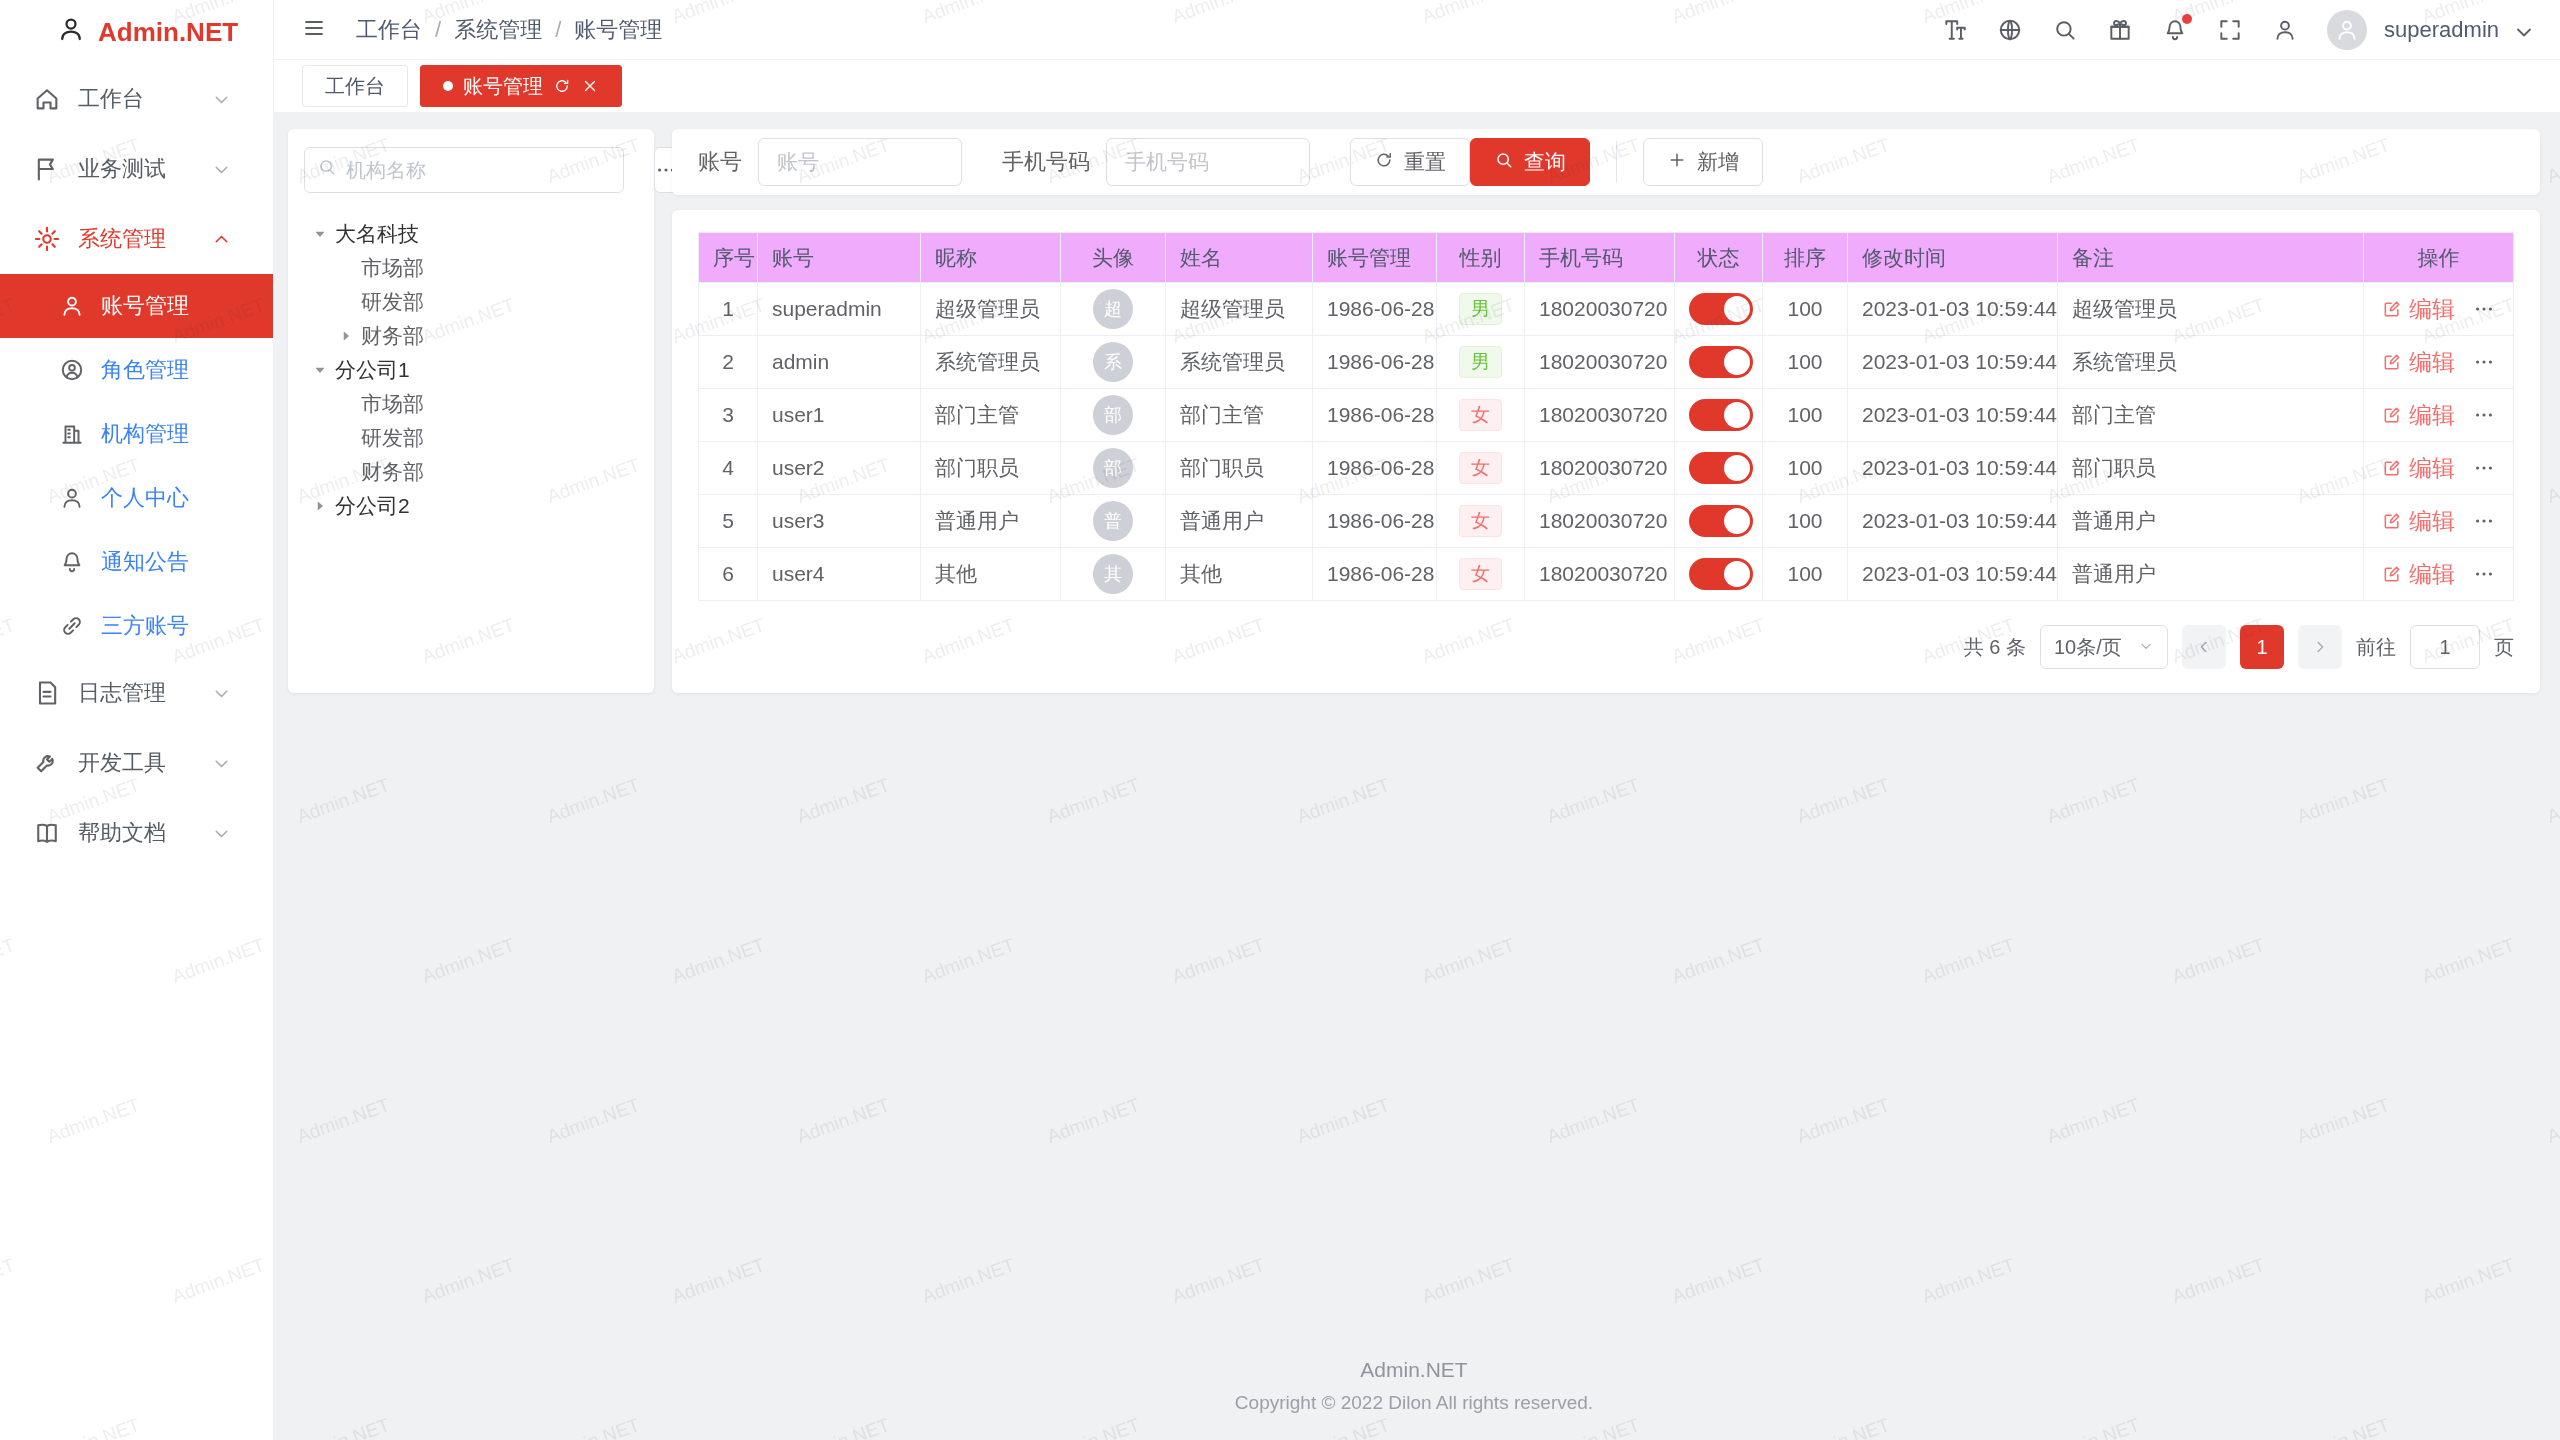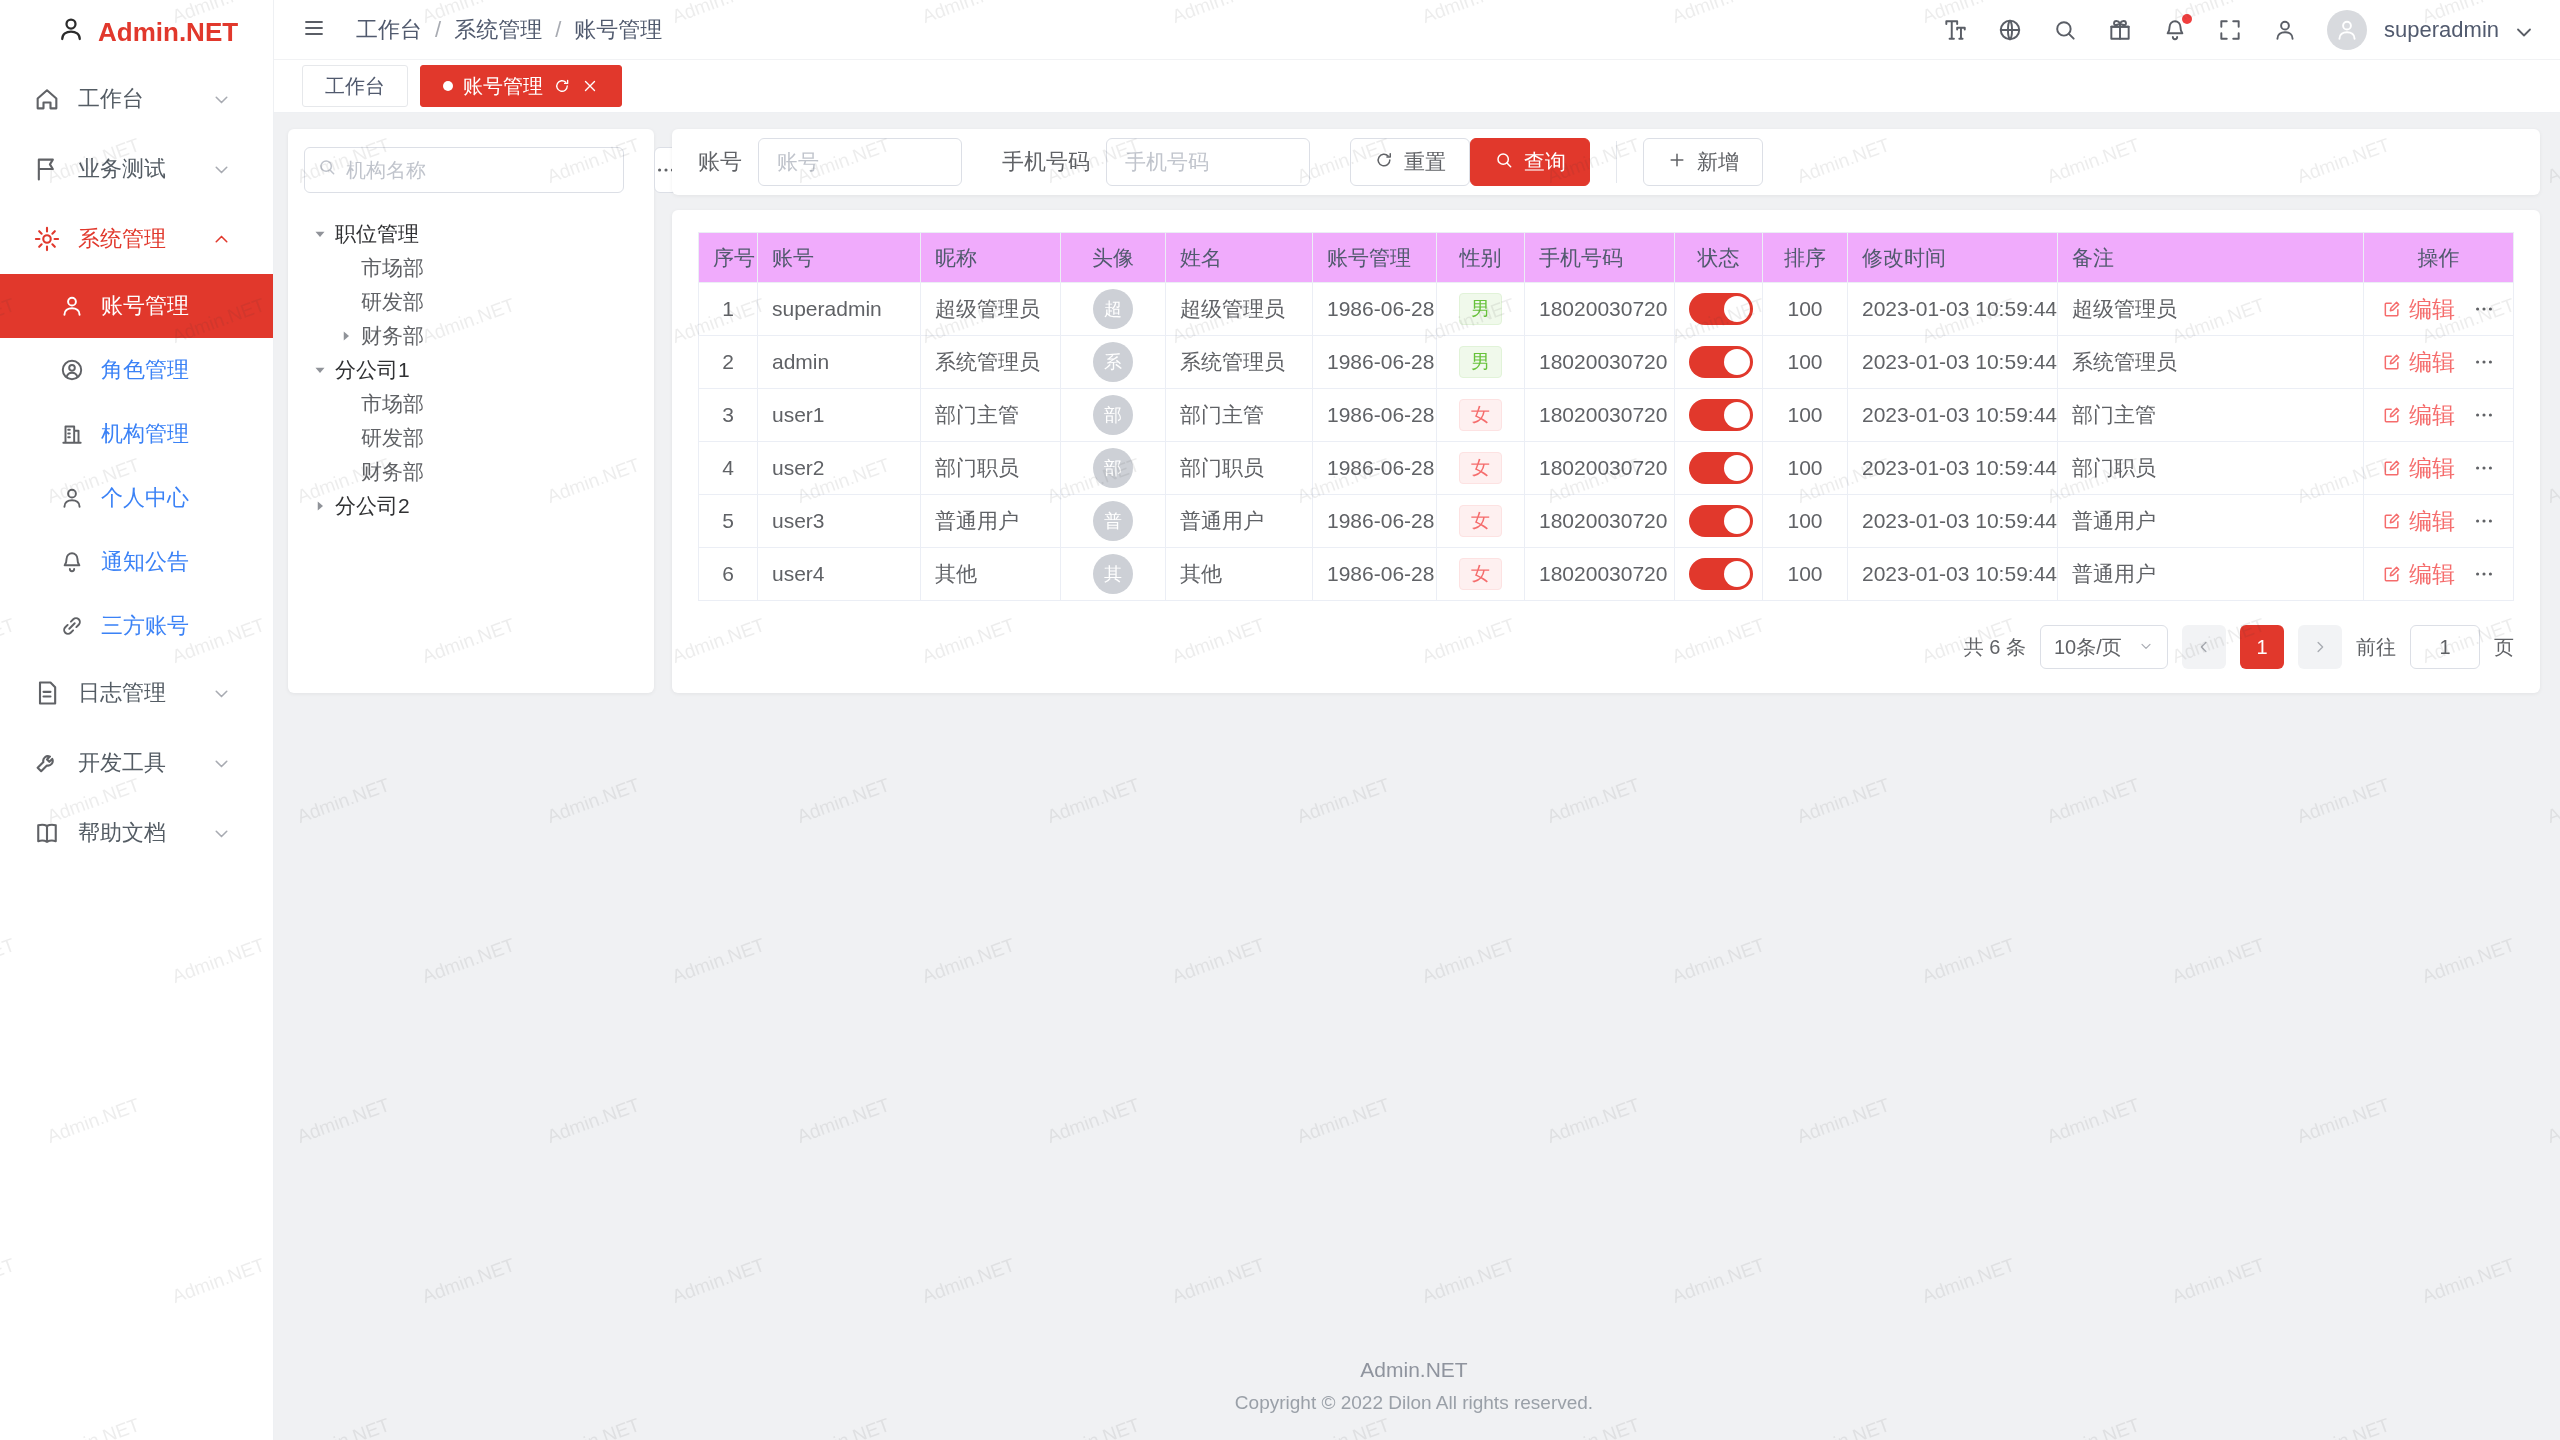--- a/index.html
+++ b/index.html
@@ -331,21 +331,21 @@
                 </svg>
               </button>
           </div>
           <div id="tree">
               <div class="tree-node lv0">
                 <span class="caret">
                   <svg class="ic" viewBox="0 0 24 24" fill="none" stroke="currentColor" stroke-width="1.8" stroke-linecap="round" stroke-linejoin="round">
                     <path d="M6 9h12l-6 7z" fill="currentColor" stroke="none"></path>
                   </svg>
                 </span>
-                <span>职位管理</span>
+                <span>大名科技</span>
               </div>
               <div class="tree-node lv1">
                 <span class="caret"></span>
                 <span>市场部</span>
               </div>
               <div class="tree-node lv1">
                 <span class="caret"></span>
                 <span>研发部</span>
               </div>
               <div class="tree-node lv1">

